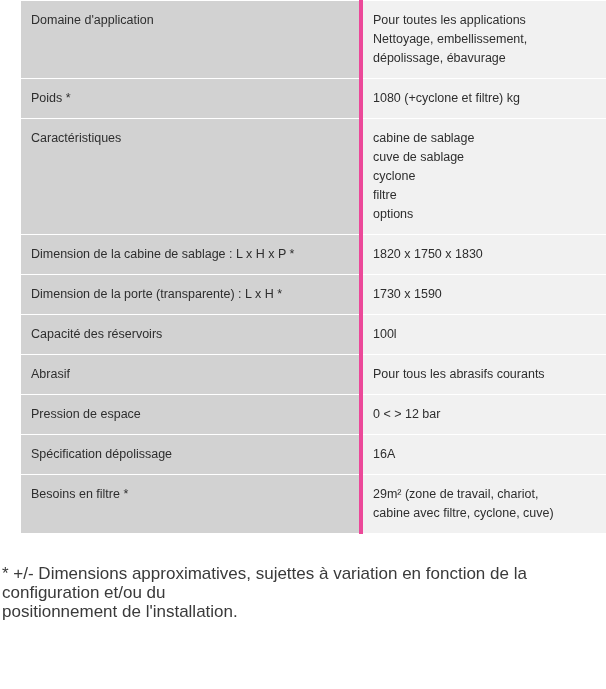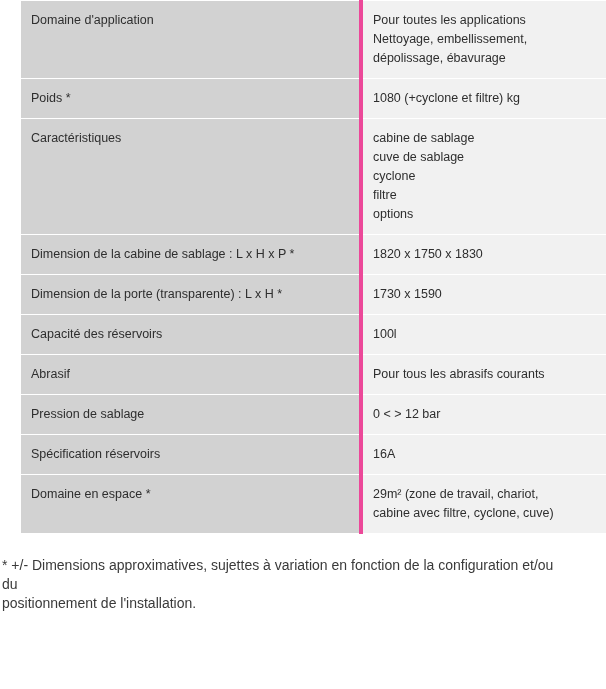--- a/index.html
+++ b/index.html
@@ -42,22 +42,22 @@
     width: 242px;
     background: #f1f1f1;
     color: #2e2e2e;
     border-left: 4px solid #ec4899;
   }
   .multiline span {
     display: block;
   }
   .footnote {
     width: 562px;
-    padding: 22px 2px 0 2px;
-    font-size: 14px;
+    padding: 30px 2px 0 2px;
+    font-size: 17px;
     line-height: 19px;
     color: #3a3a3a;
   }
   .footnote span {
     display: block;
   }
 </style>
 </head>
 <body>
 
@@ -106,33 +106,33 @@
           <span>100l</span>
         </td>
       </tr>
       <tr>
         <td class="label-cell">Abrasif</td>
         <td class="value-cell multiline">
           <span>Pour tous les abrasifs courants</span>
         </td>
       </tr>
       <tr>
-        <td class="label-cell">Pression de sablage</td>
+        <td class="label-cell">Pression de espace</td>
         <td class="value-cell multiline">
           <span>0 &lt; &gt; 12 bar</span>
         </td>
       </tr>
       <tr>
-        <td class="label-cell">Spécification réservoirs</td>
+        <td class="label-cell">Spécification dépolissage</td>
         <td class="value-cell multiline">
           <span>16A</span>
         </td>
       </tr>
       <tr>
-        <td class="label-cell">Domaine en espace *</td>
+        <td class="label-cell">Besoins en filtre *</td>
         <td class="value-cell multiline">
           <span>29m² (zone de travail, chariot,</span>
           <span>cabine avec filtre, cyclone, cuve)</span>
         </td>
       </tr>
     </tbody>
   </table>
 
   <div class="footnote">
     <span>* +/- Dimensions approximatives, sujettes à variation en fonction de la configuration et/ou du</span>

